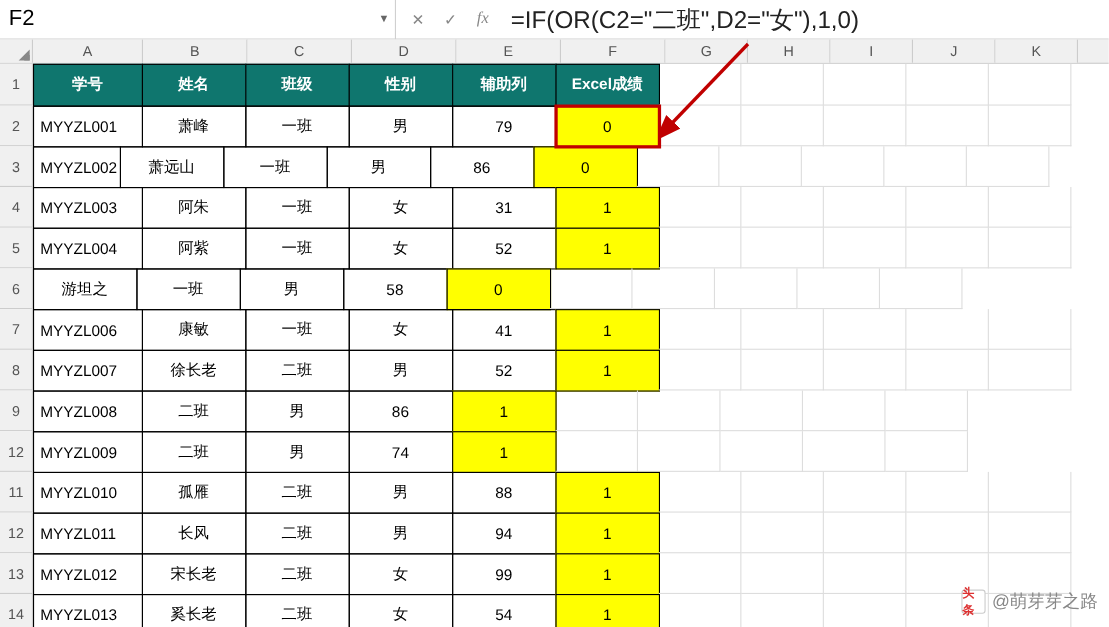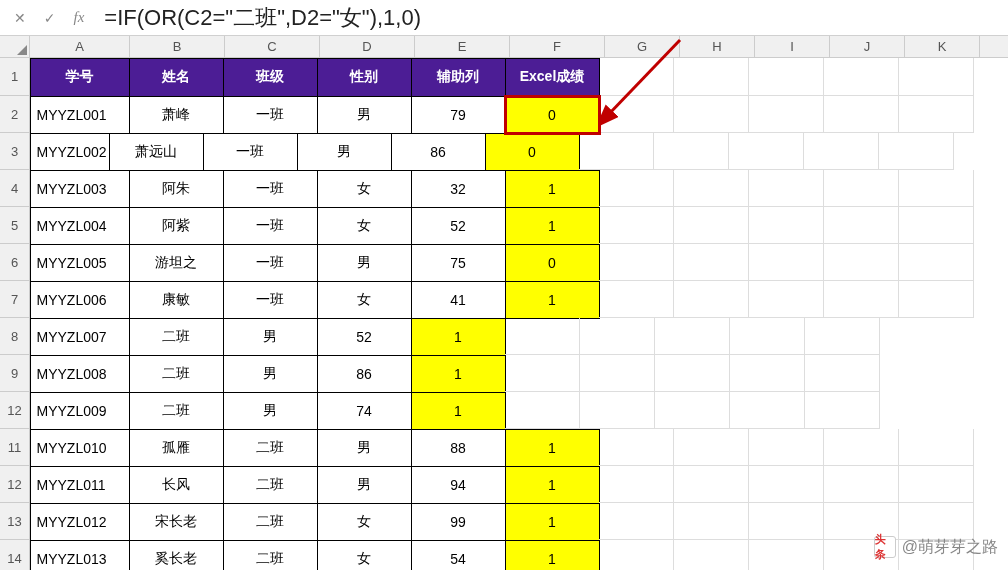--- a/index.html
+++ b/index.html
@@ -24,34 +24,39 @@
     .col-J { width: 75px; } .col-K { width: 75px; }
     
     .grid-body { position: relative; }
     .row { display: flex; height: 37px; }
     .row.header-row { height: 38px; }
     .row-h { width: 30px; text-align: center; font-size: 13px; color: #555; background: #f0f0f0; border-right: 1px solid #ccc; border-bottom: 1px solid #ccc; display: flex; align-items: center; justify-content: center; }
     .cell { display: flex; align-items: center; justify-content: center; font-size: 14px; border-right: 1px solid #ddd; border-bottom: 1px solid #ddd; }
     .data-cell { border: 1px solid #000; margin: -0.5px; }
     .cell.align-left { justify-content: flex-start; padding-left: 6px; }
     
-    .th-cell { background: #4c1d95; color: #fff; font-weight: bold; border: 1px solid #000; margin: -0.5px; }
+    .th-cell { background: #0f766e; color: #fff; font-weight: bold; border: 1px solid #000; margin: -0.5px; }
     .yellow { background: #ffff00; }
     
     .selected-cell { outline: 3px solid #c00000; outline-offset: -2px; position: relative; z-index: 5; }
     
     .arrow { position: absolute; z-index: 20; pointer-events: none; }
     
     .watermark { position: absolute; right: 10px; bottom: 12px; display: flex; align-items: center; gap: 6px; color: #888; font-size: 16px; z-index: 30; }
     .watermark-logo { width: 22px; height: 22px; background: #fff; border: 1px solid #ccc; border-radius: 3px; display: flex; align-items: center; justify-content: center; font-size: 11px; color: #d33; font-weight: bold; }
   </style>
 </head>
 <body>
 
 <div class="formula-bar">
+  <div class="name-box">
+    <span>F2</span>
+    <span style="flex:1"></span>
+    <span class="name-box-dropdown">▼</span>
+  </div>
   <div class="fb-buttons">
     <span class="fb-btn">✕</span>
     <span class="fb-btn">✓</span>
     <span class="fb-btn fb-fx">fx</span>
   </div>
   <div class="formula-text">=IF(OR(C2="二班",D2="女"),1,0)</div>
 </div>
 
 <div class="sheet">
   <div class="col-headers">
@@ -111,21 +116,21 @@
         <div class="cell col-I" style="width: 75px;"></div>
         <div class="cell col-J" style="width: 75px;"></div>
         <div class="cell col-K" style="width: 75px;"></div>
       </div>
       <div class="row">
         <div class="row-h">4</div>
         <div class="cell data-cell col-A align-left" style="width: 100px;">MYYZL003</div>
         <div class="cell data-cell col-B" style="width: 95px;">阿朱</div>
         <div class="cell data-cell col-C" style="width: 95px;">一班</div>
         <div class="cell data-cell col-D" style="width: 95px;">女</div>
-        <div class="cell data-cell col-E" style="width: 95px;">32</div>
+        <div class="cell data-cell col-E" style="width: 95px;">31</div>
         <div class="cell data-cell col-F yellow" style="width: 95px;">1</div>
         <div class="cell col-G" style="width: 75px;"></div>
         <div class="cell col-H" style="width: 75px;"></div>
         <div class="cell col-I" style="width: 75px;"></div>
         <div class="cell col-J" style="width: 75px;"></div>
         <div class="cell col-K" style="width: 75px;"></div>
       </div>
       <div class="row">
         <div class="row-h">5</div>
         <div class="cell data-cell col-A align-left" style="width: 100px;">MYYZL004</div>
@@ -135,25 +140,24 @@
         <div class="cell data-cell col-E" style="width: 95px;">52</div>
         <div class="cell data-cell col-F yellow" style="width: 95px;">1</div>
         <div class="cell col-G" style="width: 75px;"></div>
         <div class="cell col-H" style="width: 75px;"></div>
         <div class="cell col-I" style="width: 75px;"></div>
         <div class="cell col-J" style="width: 75px;"></div>
         <div class="cell col-K" style="width: 75px;"></div>
       </div>
       <div class="row">
         <div class="row-h">6</div>
-        <div class="cell data-cell col-A align-left" style="width: 100px;">MYYZL005</div>
         <div class="cell data-cell col-B" style="width: 95px;">游坦之</div>
         <div class="cell data-cell col-C" style="width: 95px;">一班</div>
         <div class="cell data-cell col-D" style="width: 95px;">男</div>
-        <div class="cell data-cell col-E" style="width: 95px;">75</div>
+        <div class="cell data-cell col-E" style="width: 95px;">58</div>
         <div class="cell data-cell col-F yellow" style="width: 95px;">0</div>
         <div class="cell col-G" style="width: 75px;"></div>
         <div class="cell col-H" style="width: 75px;"></div>
         <div class="cell col-I" style="width: 75px;"></div>
         <div class="cell col-J" style="width: 75px;"></div>
         <div class="cell col-K" style="width: 75px;"></div>
       </div>
       <div class="row">
         <div class="row-h">7</div>
         <div class="cell data-cell col-A align-left" style="width: 100px;">MYYZL006</div>
@@ -164,20 +168,21 @@
         <div class="cell data-cell col-F yellow" style="width: 95px;">1</div>
         <div class="cell col-G" style="width: 75px;"></div>
         <div class="cell col-H" style="width: 75px;"></div>
         <div class="cell col-I" style="width: 75px;"></div>
         <div class="cell col-J" style="width: 75px;"></div>
         <div class="cell col-K" style="width: 75px;"></div>
       </div>
       <div class="row">
         <div class="row-h">8</div>
         <div class="cell data-cell col-A align-left" style="width: 100px;">MYYZL007</div>
+        <div class="cell data-cell col-B" style="width: 95px;">徐长老</div>
         <div class="cell data-cell col-C" style="width: 95px;">二班</div>
         <div class="cell data-cell col-D" style="width: 95px;">男</div>
         <div class="cell data-cell col-E" style="width: 95px;">52</div>
         <div class="cell data-cell col-F yellow" style="width: 95px;">1</div>
         <div class="cell col-G" style="width: 75px;"></div>
         <div class="cell col-H" style="width: 75px;"></div>
         <div class="cell col-I" style="width: 75px;"></div>
         <div class="cell col-J" style="width: 75px;"></div>
         <div class="cell col-K" style="width: 75px;"></div>
       </div>

